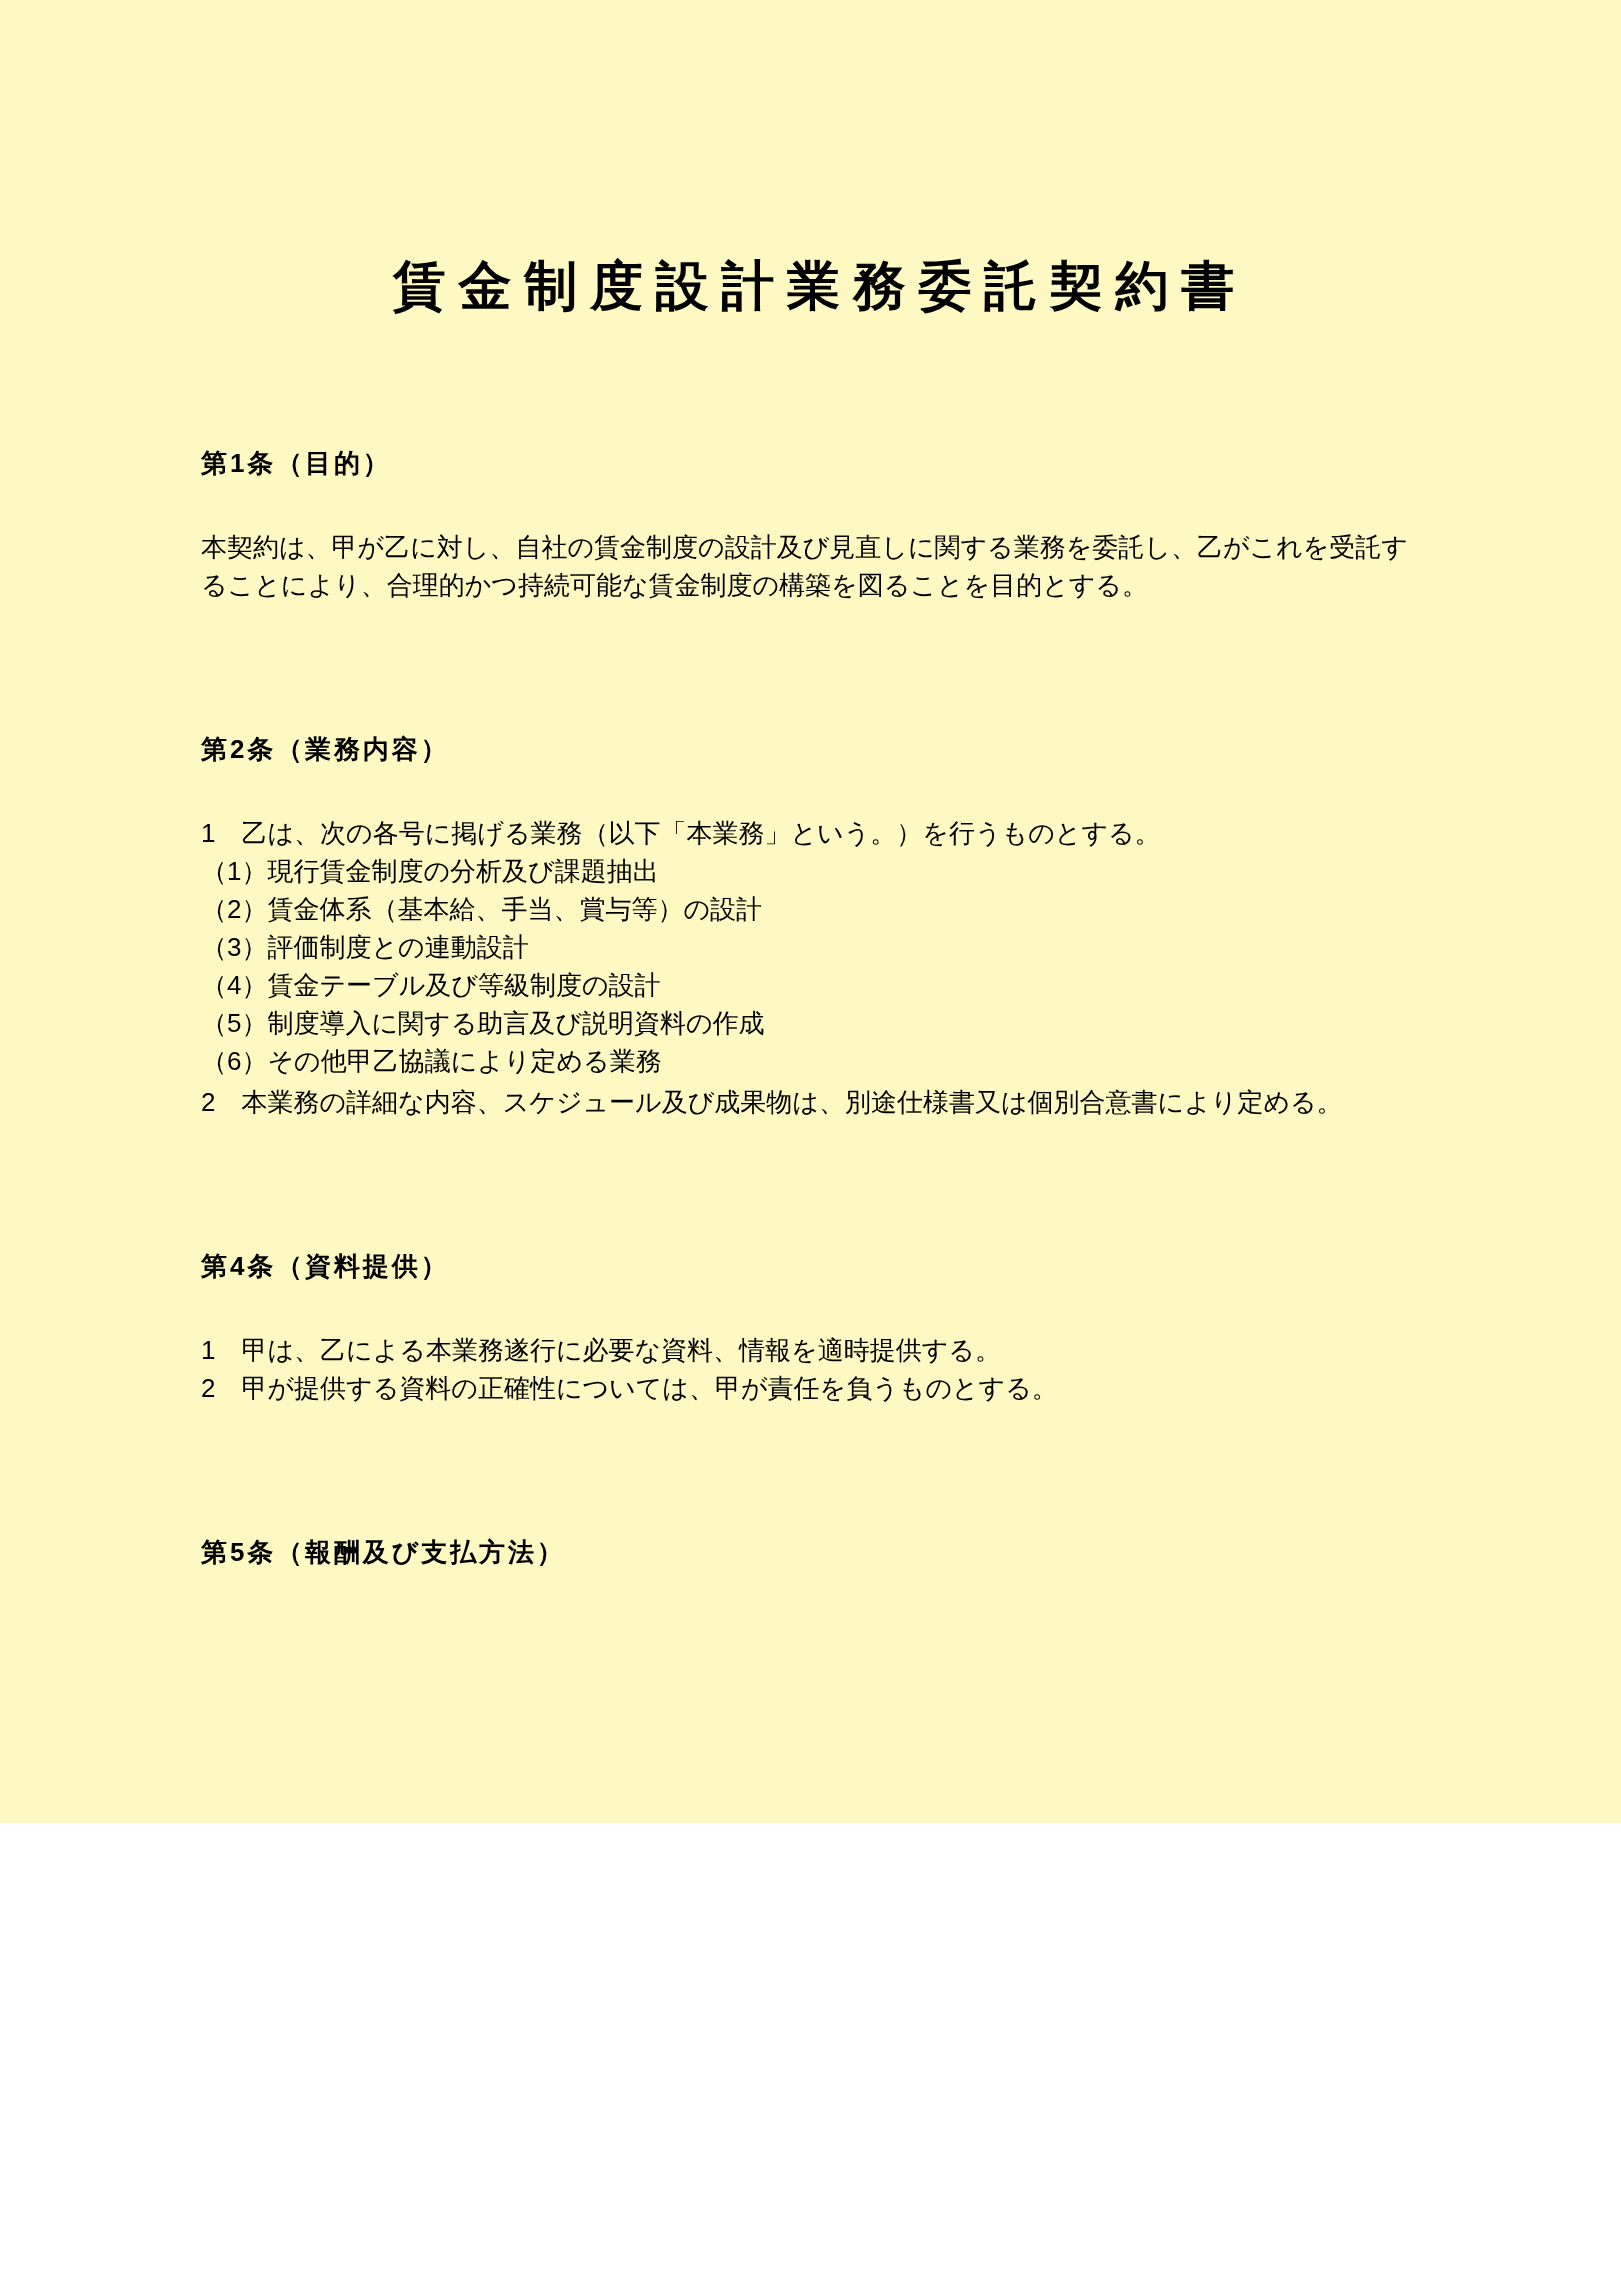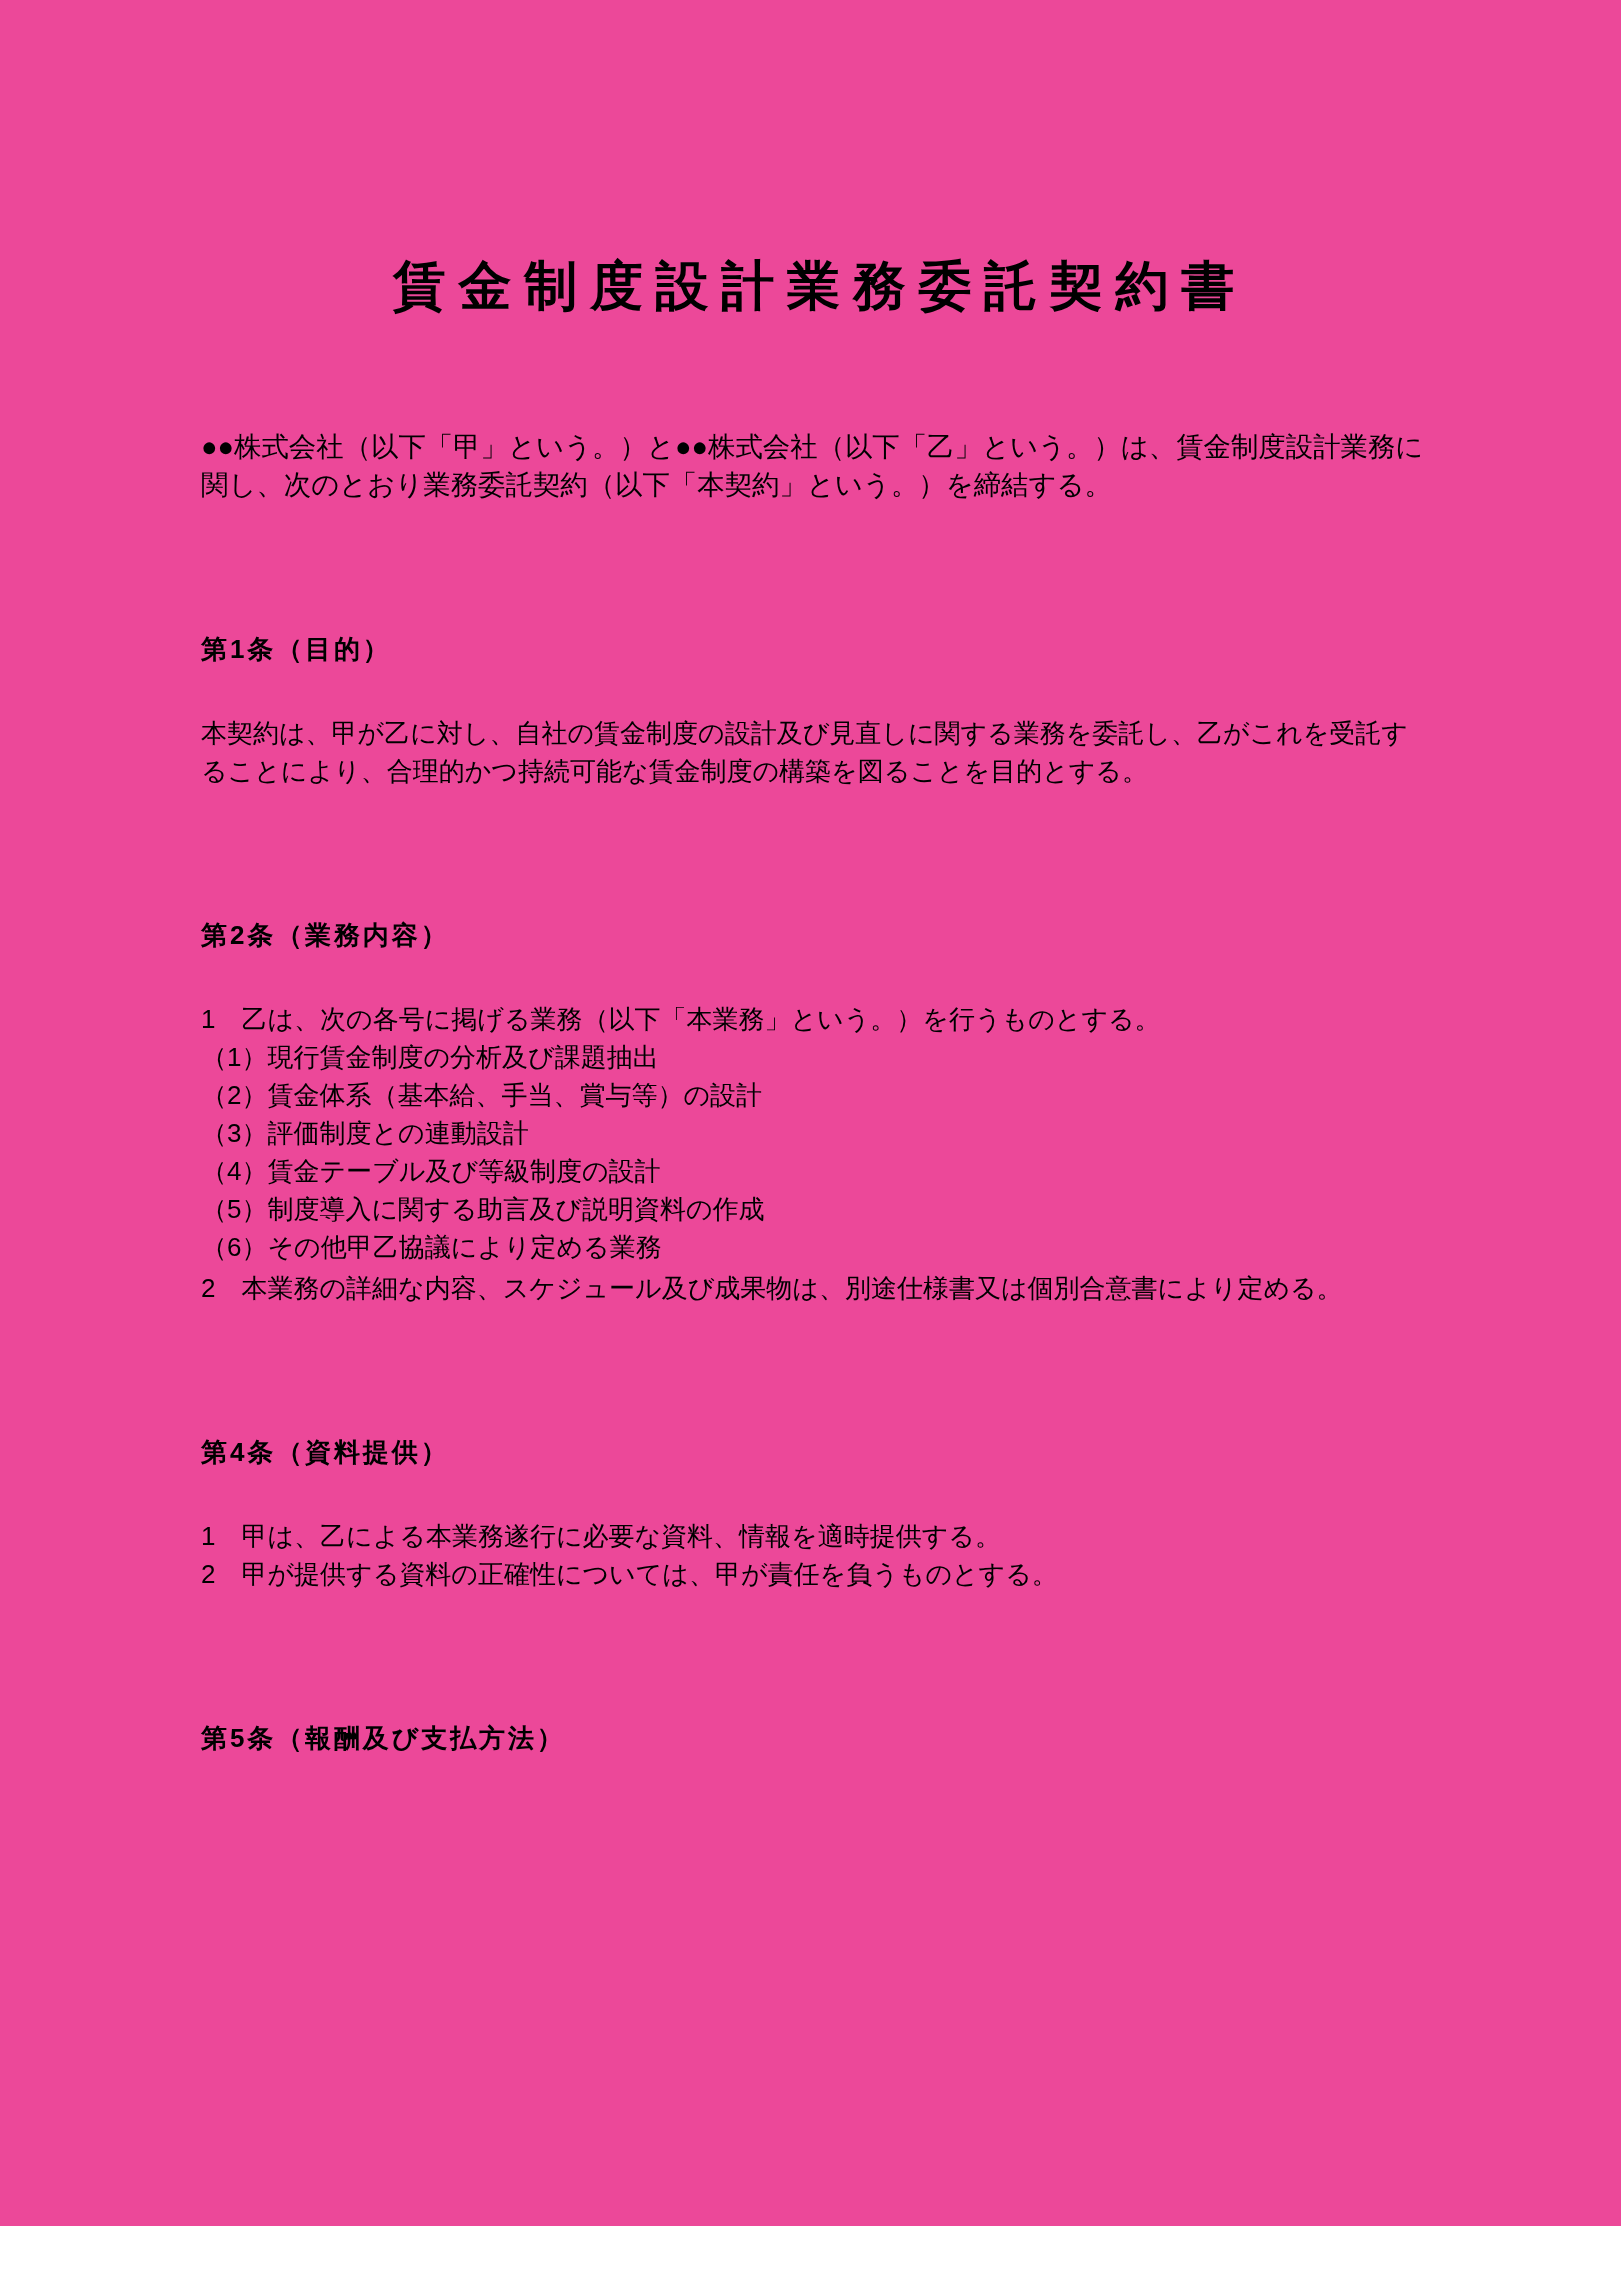--- a/index.html
+++ b/index.html
@@ -1,21 +1,21 @@
 <!DOCTYPE html>
 <html lang="ja"><head>
 <meta charset="utf-8">
 <style>
   * { margin: 0; padding: 0; box-sizing: border-box; }
   html, body { background: #ffffff; }
   .page {
     position: relative;
     width: 1621px;
-    height: 2226px;
-    background: #ec4899;
+    height: 1823px;
+    background: #fef9c3;
     color: #000000;
     font-family: "Liberation Sans", "DejaVu Sans", sans-serif;
     overflow: hidden;
   }
   .content {
     padding: 0 195px 0 201px;
   }
   .doc-title {
     padding-top: 253px;
     font-size: 53px;
@@ -46,21 +46,20 @@
   .para2 { margin-top: 3px; }
 </style>
 </head>
 <body>
 
 <div class="page">
   <div class="content">
 
     <h1 class="doc-title">賃金制度設計業務委託契約書</h1>
 
-    <p class="intro">●●株式会社（以下「甲」という。）と●●株式会社（以下「乙」という。）は、賃金制度設計業務に関し、次のとおり業務委託契約（以下「本契約」という。）を締結する。</p>
 
     <section>
       <h2 class="clause-heading">第1条（目的）</h2>
       <p class="body-text after-heading">本契約は、甲が乙に対し、自社の賃金制度の設計及び見直しに関する業務を委託し、乙がこれを受託することにより、合理的かつ持続可能な賃金制度の構築を図ることを目的とする。</p>
     </section>
 
     <section>
       <h2 class="clause-heading">第2条（業務内容）</h2>
       <p class="body-text after-heading">1　乙は、次の各号に掲げる業務（以下「本業務」という。）を行うものとする。</p>
       <div class="list">

